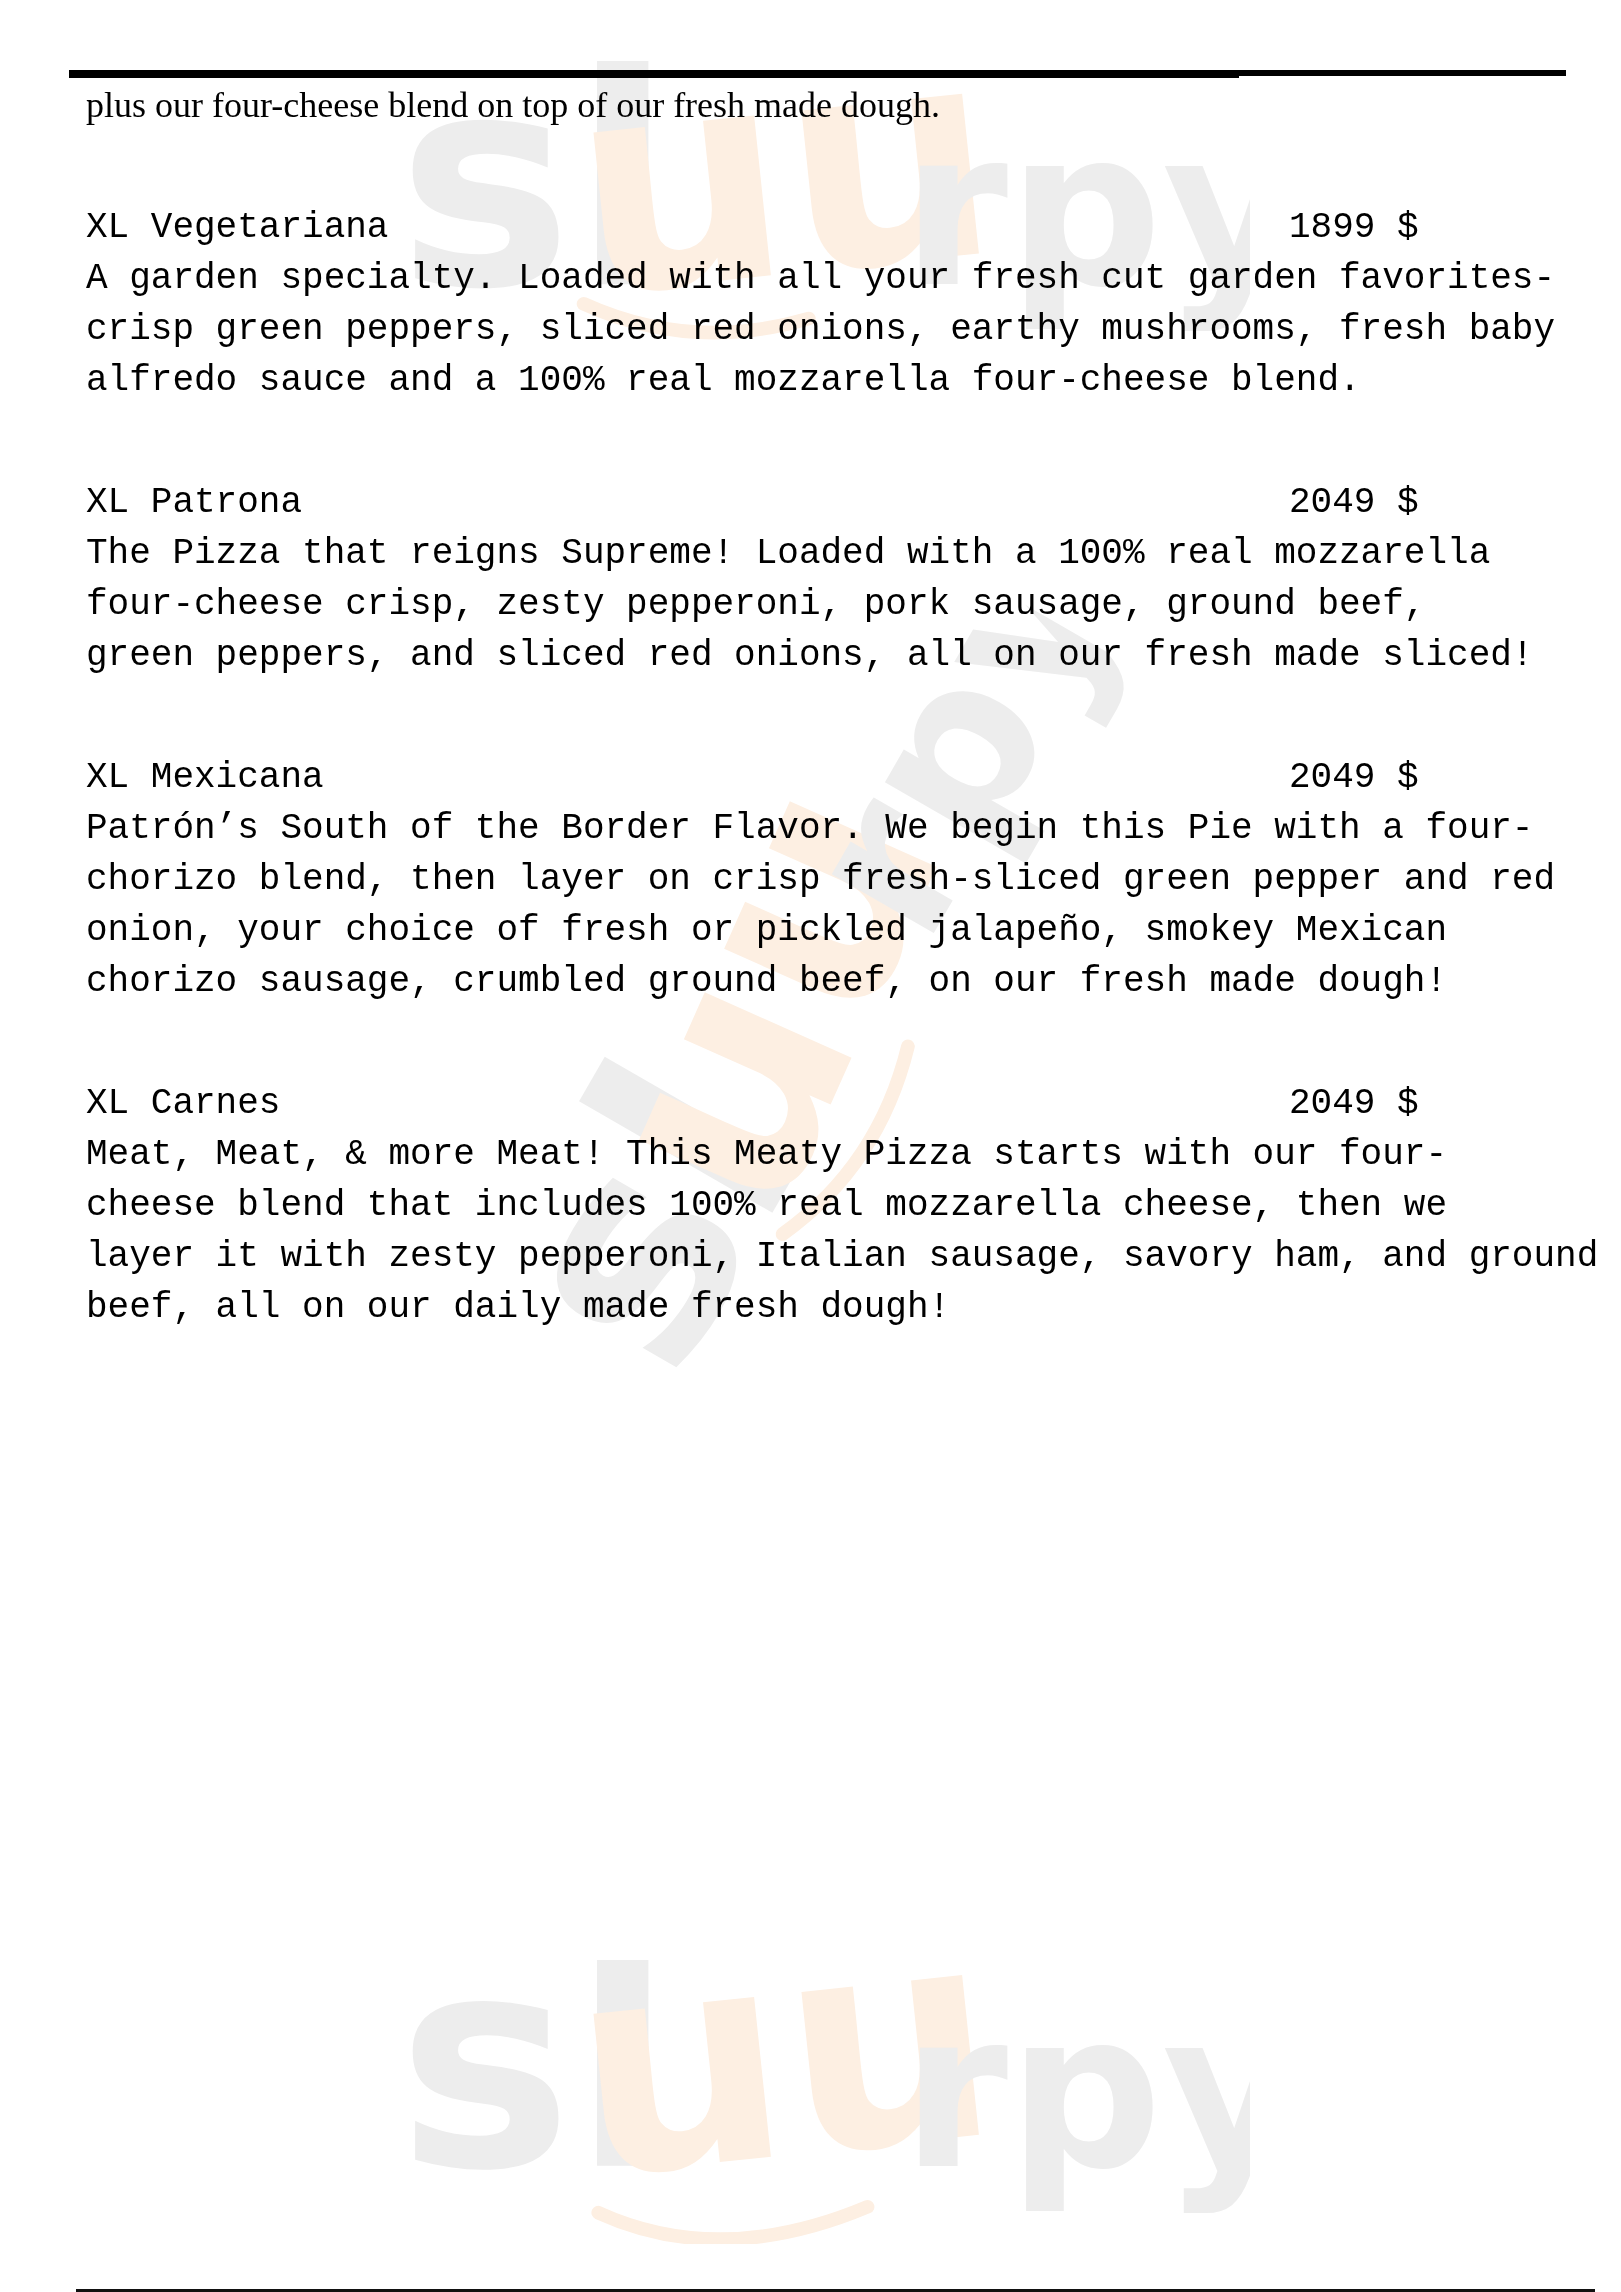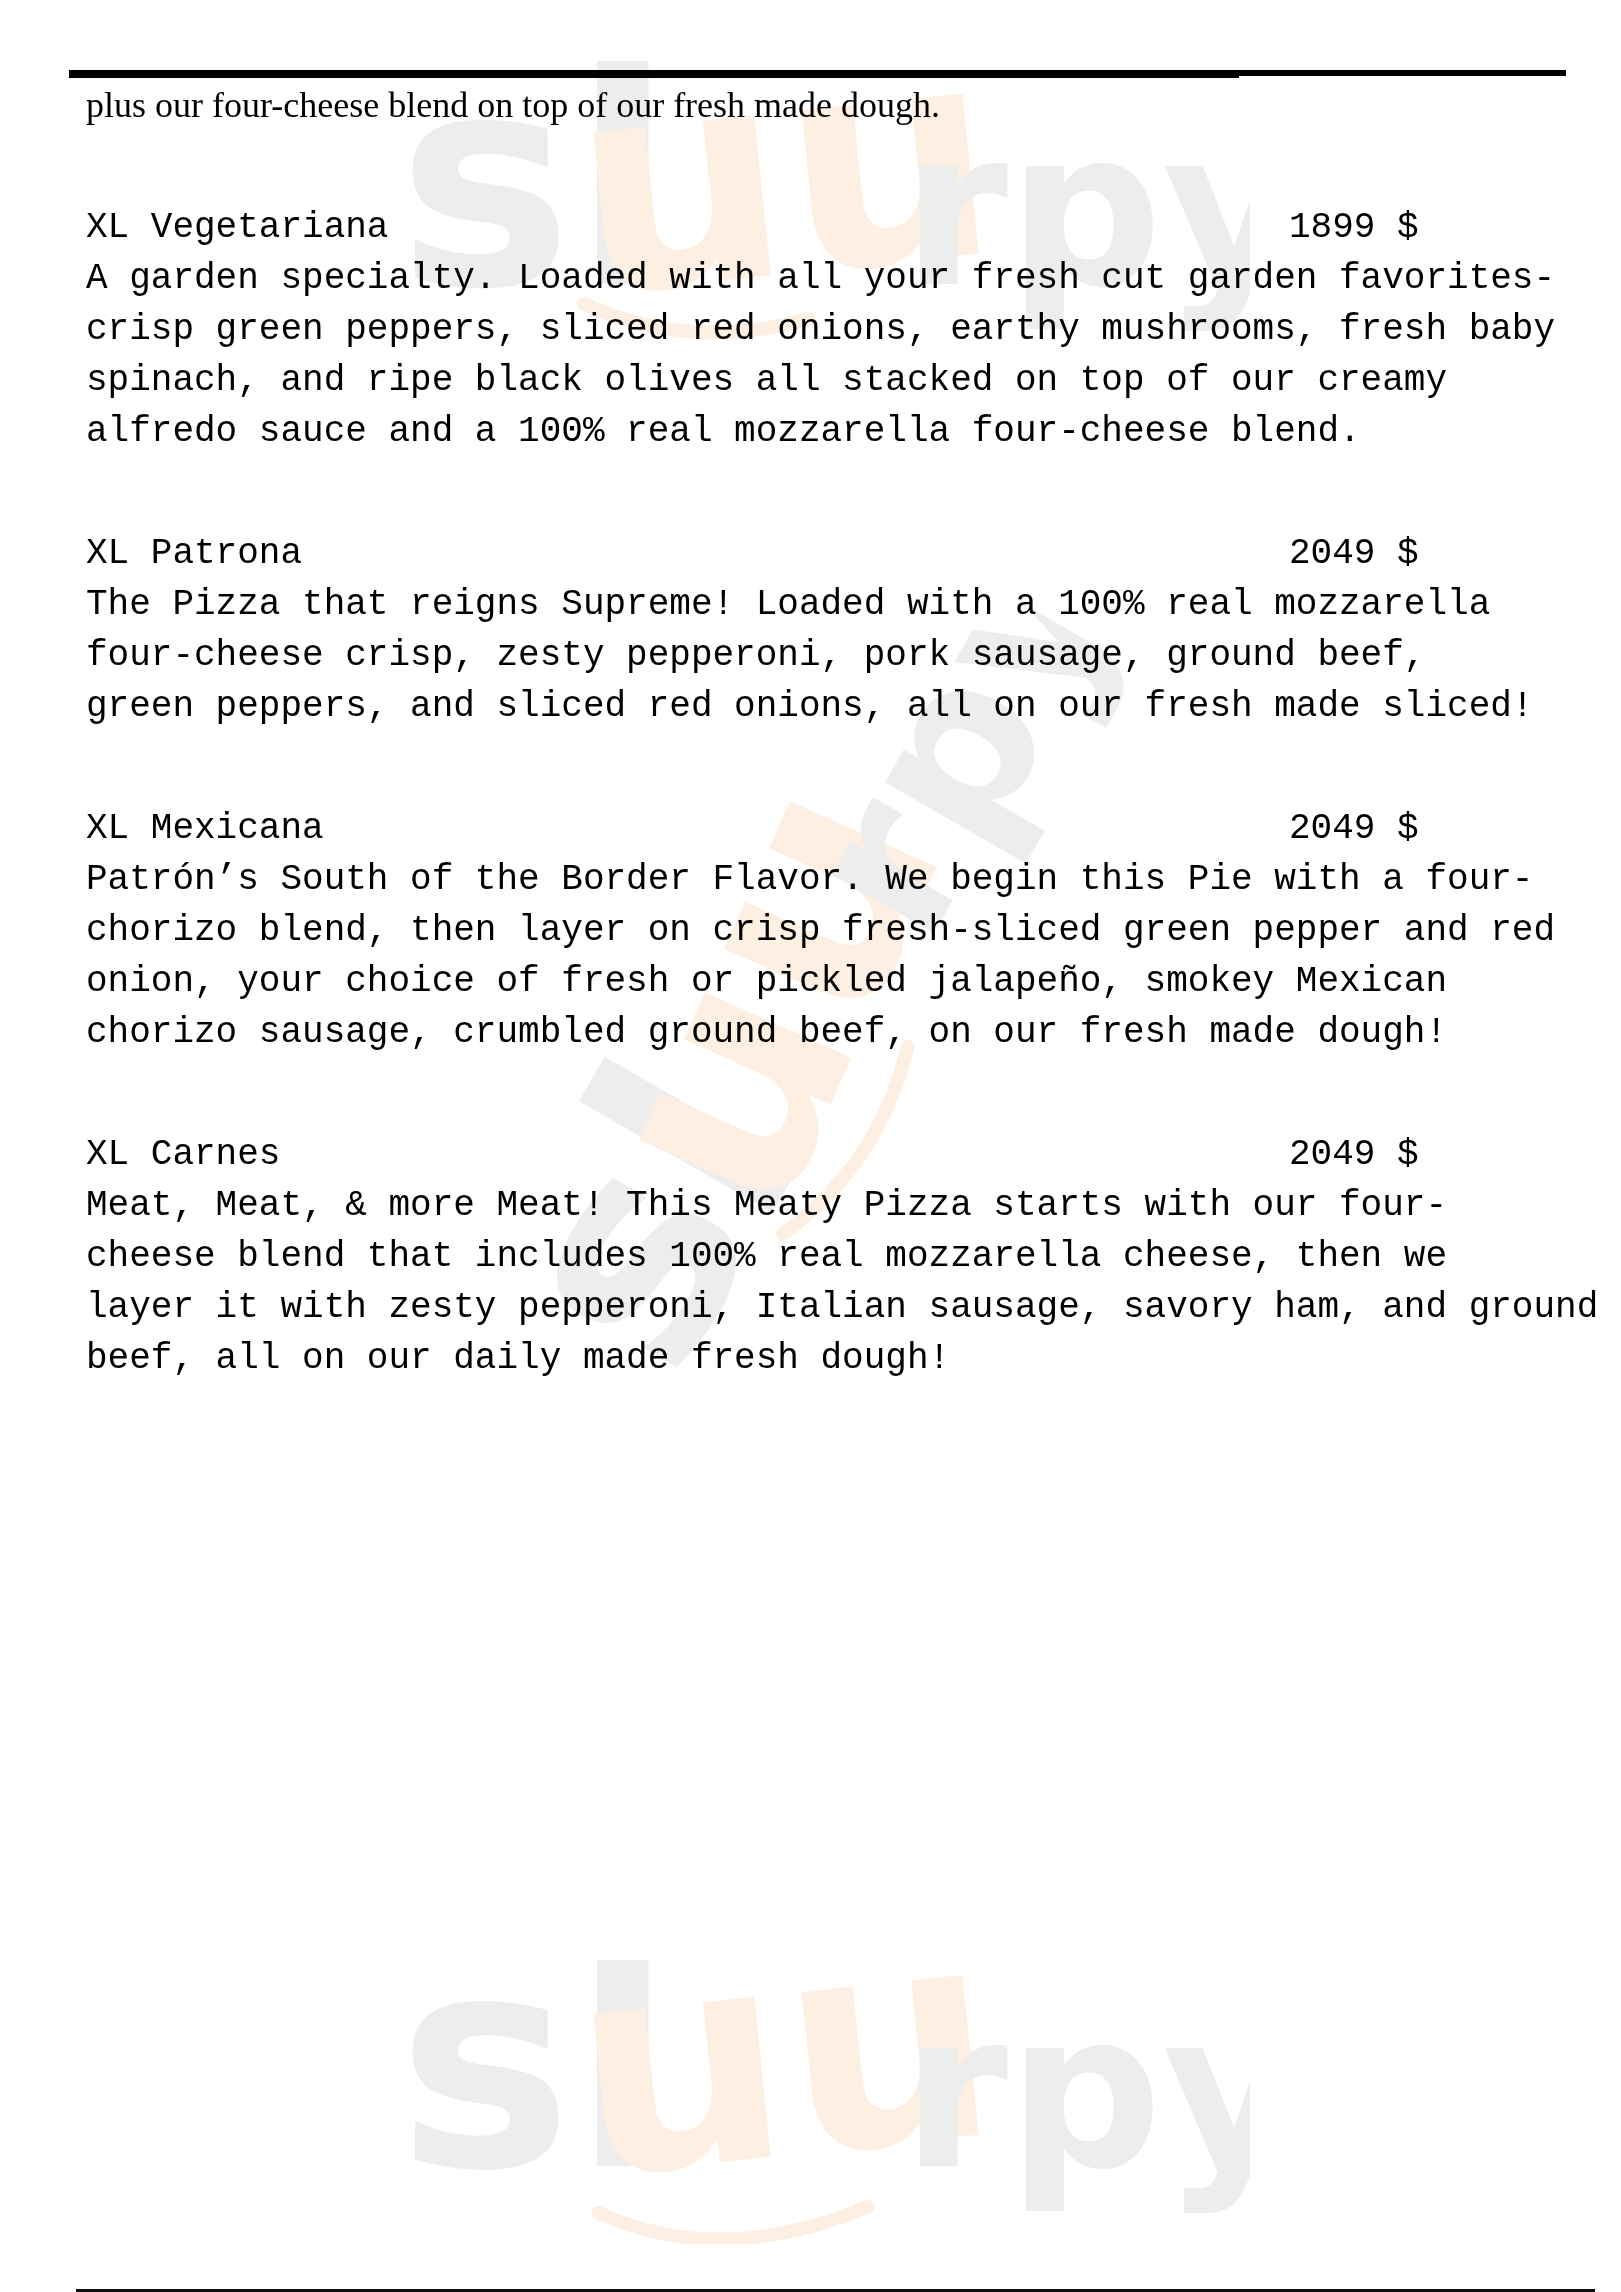--- a/index.html
+++ b/index.html
@@ -62,21 +62,20 @@
   <div class="cont">
     <div class="line">plus our four-cheese blend on top of our fresh made dough.</div>
   </div>
 
   <div class="item">
     <span class="item-name">XL Vegetariana</span>
     <span class="item-price">1899 $</span>
     <div class="item-desc">
       <span class="line">A garden specialty. Loaded with all your fresh cut garden favorites-</span>
       <span class="line">crisp green peppers, sliced red onions, earthy mushrooms, fresh baby</span>
-      <span class="line">spinach, and ripe black olives all stacked on top of our creamy</span>
       <span class="line">alfredo sauce and a 100% real mozzarella four-cheese blend.</span>
     </div>
   </div>
 
   <div class="item">
     <span class="item-name">XL Patrona</span>
     <span class="item-price">2049 $</span>
     <div class="item-desc">
       <span class="line">The Pizza that reigns Supreme! Loaded with a 100% real mozzarella</span>
       <span class="line">four-cheese crisp, zesty pepperoni, pork sausage, ground beef,</span>

